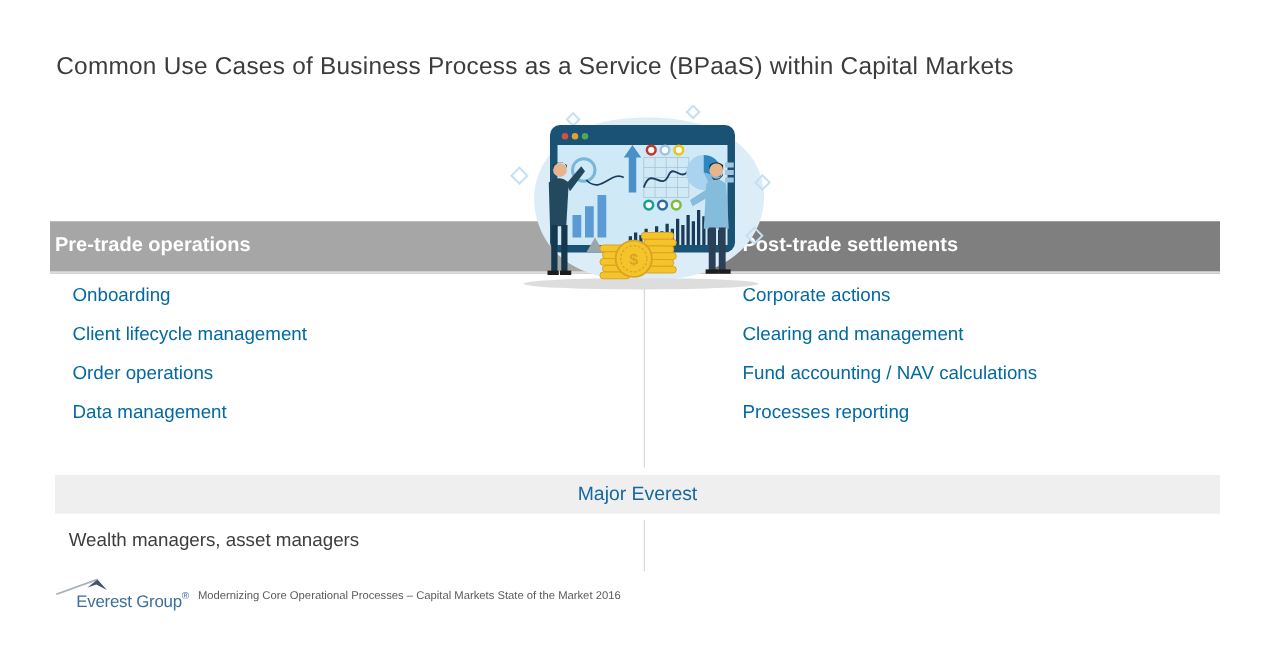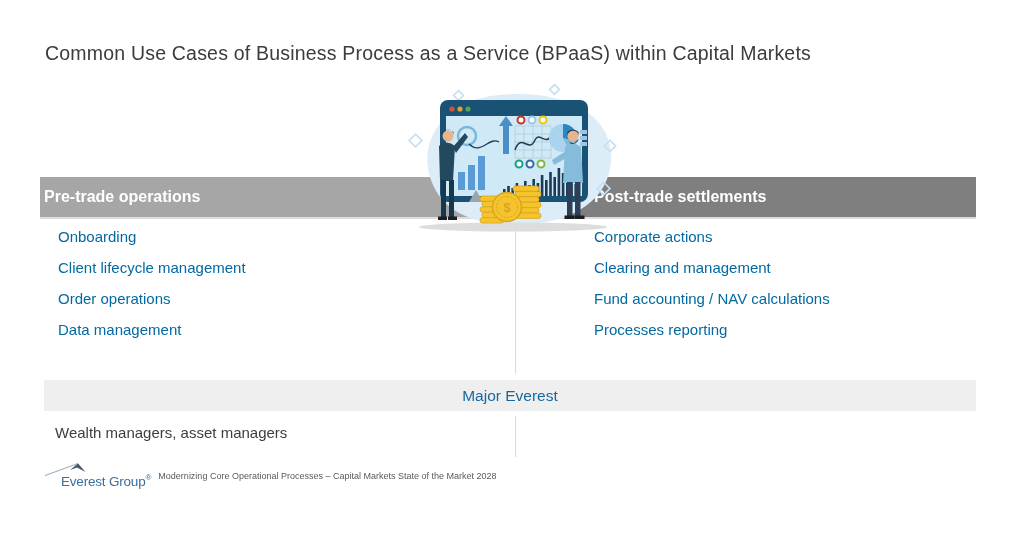--- a/index.html
+++ b/index.html
@@ -193,16 +193,16 @@
   </svg>
 
   <div id="footer">
     <div class="logo-wrap">
       <svg class="mountain" viewBox="0 0 58 14">
         <path d="M1,13.5 L34,1.5" stroke="#aab3ba" stroke-width="1.3" fill="none"></path>
         <path d="M26,8 L34,1.5 L41.5,10 L33,5.5 Z" fill="#44546a"></path>
       </svg>
       <span class="logo-text">Everest Group</span><span class="logo-reg">®</span>
     </div>
-    <div class="source">Modernizing Core Operational Processes – Capital Markets State of the Market 2028</div>
+    <div class="source">Modernizing Core Operational Processes – Capital Markets State of the Market 2016</div>
   </div>
 
 </div>
 
 </body></html>

